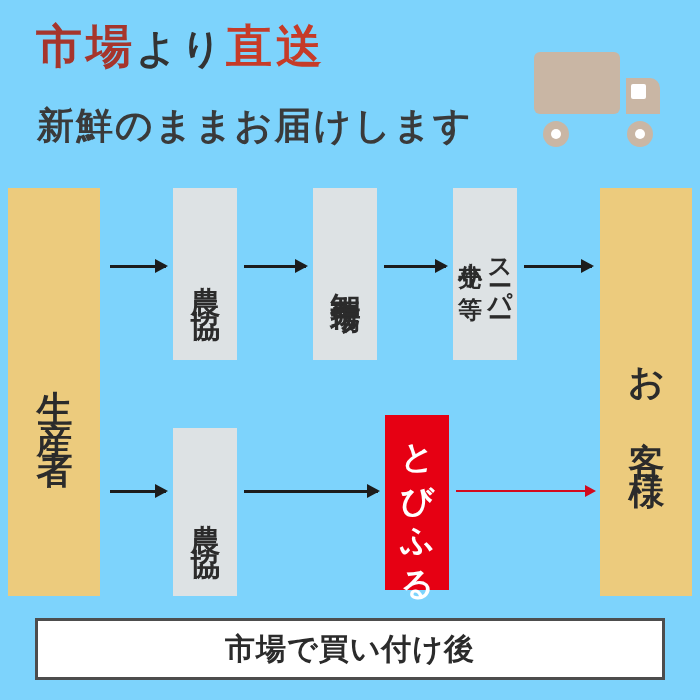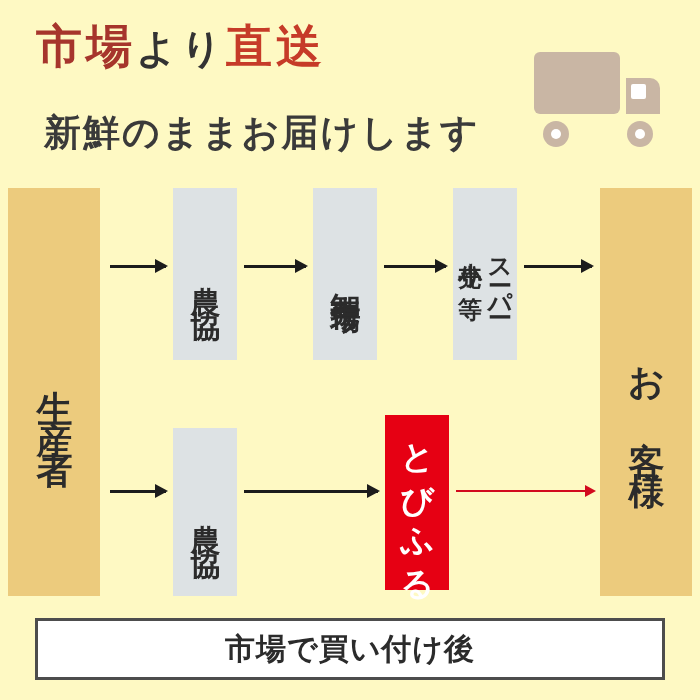--- a/index.html
+++ b/index.html
@@ -1,25 +1,25 @@
 <!DOCTYPE html>
 <html><head>
 <meta charset="utf-8">
 <style>
   html,body{margin:0;padding:0;background:#ffffff;}
   .page{
-    position:relative;width:700px;height:700px;background:#fef9c3;overflow:hidden;
+    position:relative;width:700px;height:700px;background:#7dd3fc;overflow:hidden;
     font-family:"Liberation Serif","DejaVu Serif",serif;color:#2f2f2f;
   }
   
   .title{position:absolute;left:36px;top:22px;margin:0;font-weight:bold;font-size:46px;letter-spacing:4px;line-height:1.1;}
   .title .t-dark-red{color:#a6352c;}
   .title .t-black{color:#333333;font-size:40px;}
   .title .t-red{color:#c63b28;}
-  .subtitle{position:absolute;left:36px;top:100px;margin:8px;font-weight:bold;font-size:37px;letter-spacing:2px;color:#3a3a3a;}
+  .subtitle{position:absolute;left:36px;top:100px;margin:1px;font-weight:bold;font-size:37px;letter-spacing:2px;color:#3a3a3a;}
   .truck{position:absolute;left:532px;top:46px;width:134px;height:110px;}
   
   .box{position:absolute;display:flex;align-items:center;justify-content:center;}
   .gold{background:#eccb7d;}
   .gray{background:#dde2e4;}
   .redbox{background:#e60013;}
   .vtext{writing-mode:vertical-rl;text-orientation:mixed;display:inline-block;}
   .bar-producer{left:8px;top:188px;width:92px;height:408px;}
   .bar-customer{left:600px;top:188px;width:92px;height:408px;}
   .bar-label{font-size:36px;font-weight:bold;letter-spacing:0.85em;margin-bottom:-0.85em;color:#2b2b2b;}

